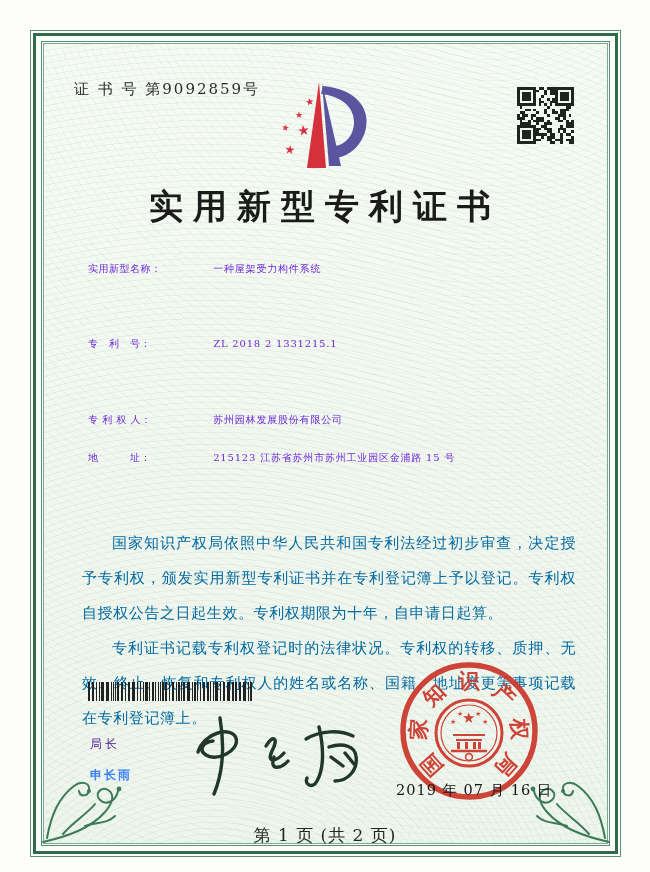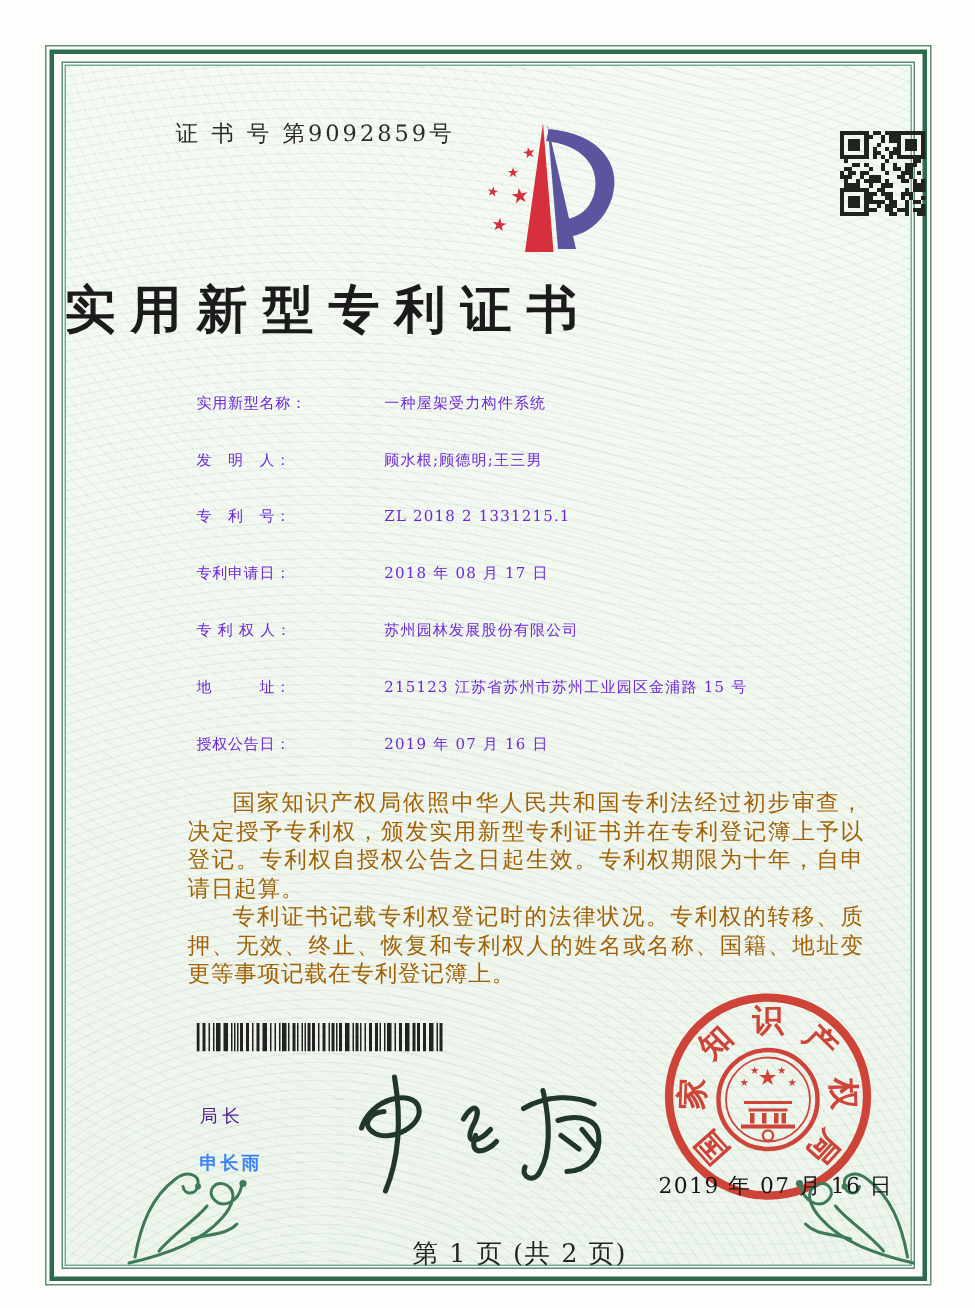--- a/index.html
+++ b/index.html
@@ -11,39 +11,39 @@
   }
   
   .f1{position:absolute;left:30px;top:30px;right:29px;bottom:15px;border:1px solid #5b9273;}
   .f2{position:absolute;inset:2px;border:3px solid #2e6a4c;}
   .f3{position:absolute;inset:5px;border:1px solid #55906e;}
   .f4{position:absolute;inset:1px;border:1px solid #79ab90;
       background:
         repeating-radial-gradient(circle at 30% 120%, rgba(110,165,125,.10) 0 1px, transparent 1px 6px),
         repeating-radial-gradient(circle at 80% -20%, rgba(110,165,125,.07) 0 1px, transparent 1px 7px),
         linear-gradient(#f6faf4,#eef5ec);}
-  .content{position:absolute;inset:0;margin-left:43px;}
+  .content{position:absolute;inset:0;}
 
   
   .cert-no{position:absolute;left:74px;top:80px;font-size:15px;letter-spacing:2px;color:#2b2b2b;}
   .logo{position:absolute;left:262px;top:76px;width:118px;height:108px;}
   .qr{position:absolute;left:517px;top:87px;width:57px;height:57px;}
-  .title{position:absolute;left:0;top:184px;width:100%;
+  .title{position:absolute;left:0;top:184px;width:100%;text-align:center;
          font-size:34px;font-weight:bold;letter-spacing:10px;color:#1b1b1b;}
 
   
   .field{position:absolute;left:88px;font-size:10px;color:#6d28d9;white-space:nowrap;}
   .field .lab{display:inline-block;min-width:122px;letter-spacing:.5px;}
   .field .val{letter-spacing:.8px;}
   .grant2{position:absolute;left:345px;font-size:15px;color:#262626;white-space:nowrap;}
 
   
   .body-text{position:absolute;left:82px;right:74px;top:526px;
-             font-size:15px;line-height:19px;letter-spacing:.6px;
-             text-align:justify;color:#a16207;}
+             font-size:15px;line-height:35px;letter-spacing:.6px;
+             text-align:justify;color:#0369a1;}
   .body-text p{margin:0;text-indent:2em;}
 
   
   .barcode{position:absolute;left:88px;top:682px;width:166px;height:19px;}
   .signer-title{position:absolute;left:90px;top:736px;font-size:12px;letter-spacing:3px;color:#4c1d95;}
   .signer-name{position:absolute;left:90px;top:767px;font-size:12px;letter-spacing:2px;color:#3b82f6;font-weight:bold;}
   .signature{position:absolute;left:168px;top:708px;width:205px;height:98px;}
   .seal{position:absolute;left:394px;top:657px;width:150px;height:150px;opacity:.93;}
   .seal-date{position:absolute;left:396px;top:781px;width:160px;font-size:14.5px;
              letter-spacing:1px;color:#161616;z-index:5;}
@@ -319,43 +319,31 @@
         <rect x="20" y="20" width="1" height="1"></rect>
       </g>
   </svg>
 
   <div class="title">实用新型专利证书</div>
 
   <div class="field" style="top:262px">
     <span class="lab">实用新型名称：</span>
     <span class="val">一种屋架受力构件系统</span>
   </div>
-  <div class="field" style="top:300px">
-    <span class="lab">发　明　人：</span>
-    <span class="val">顾水根;顾德明;王三男</span>
-  </div>
   <div class="field" style="top:337px">
     <span class="lab">专　利　号：</span>
     <span class="val">ZL 2018 2 1331215.1</span>
   </div>
-  <div class="field" style="top:375px">
-    <span class="lab">专利申请日：</span>
-    <span class="val">2018 年 08 月 17 日</span>
-  </div>
   <div class="field" style="top:413px">
     <span class="lab">专 利 权 人：</span>
     <span class="val">苏州园林发展股份有限公司</span>
   </div>
   <div class="field" style="top:451px">
     <span class="lab">地　　　址：</span>
     <span class="val">215123 江苏省苏州市苏州工业园区金浦路 15 号</span>
-  </div>
-  <div class="field" style="top:489px">
-    <span class="lab">授权公告日：</span>
-    <span class="val">2019 年 07 月 16 日</span>
   </div>
 
   <div class="body-text">
     <p>国家知识产权局依照中华人民共和国专利法经过初步审查，决定授予专利权，颁发实用新型专利证书并在专利登记簿上予以登记。专利权自授权公告之日起生效。专利权期限为十年，自申请日起算。</p>
     <p>专利证书记载专利权登记时的法律状况。专利权的转移、质押、无效、终止、恢复和专利权人的姓名或名称、国籍、地址变更等事项记载在专利登记簿上。</p>
   </div>
 
   <svg class="barcode" viewBox="0 0 166 19" preserveAspectRatio="none">
     <g id="barcode-bars" fill="#222">
         <rect x="0" y="0" width="2" height="19"></rect>

